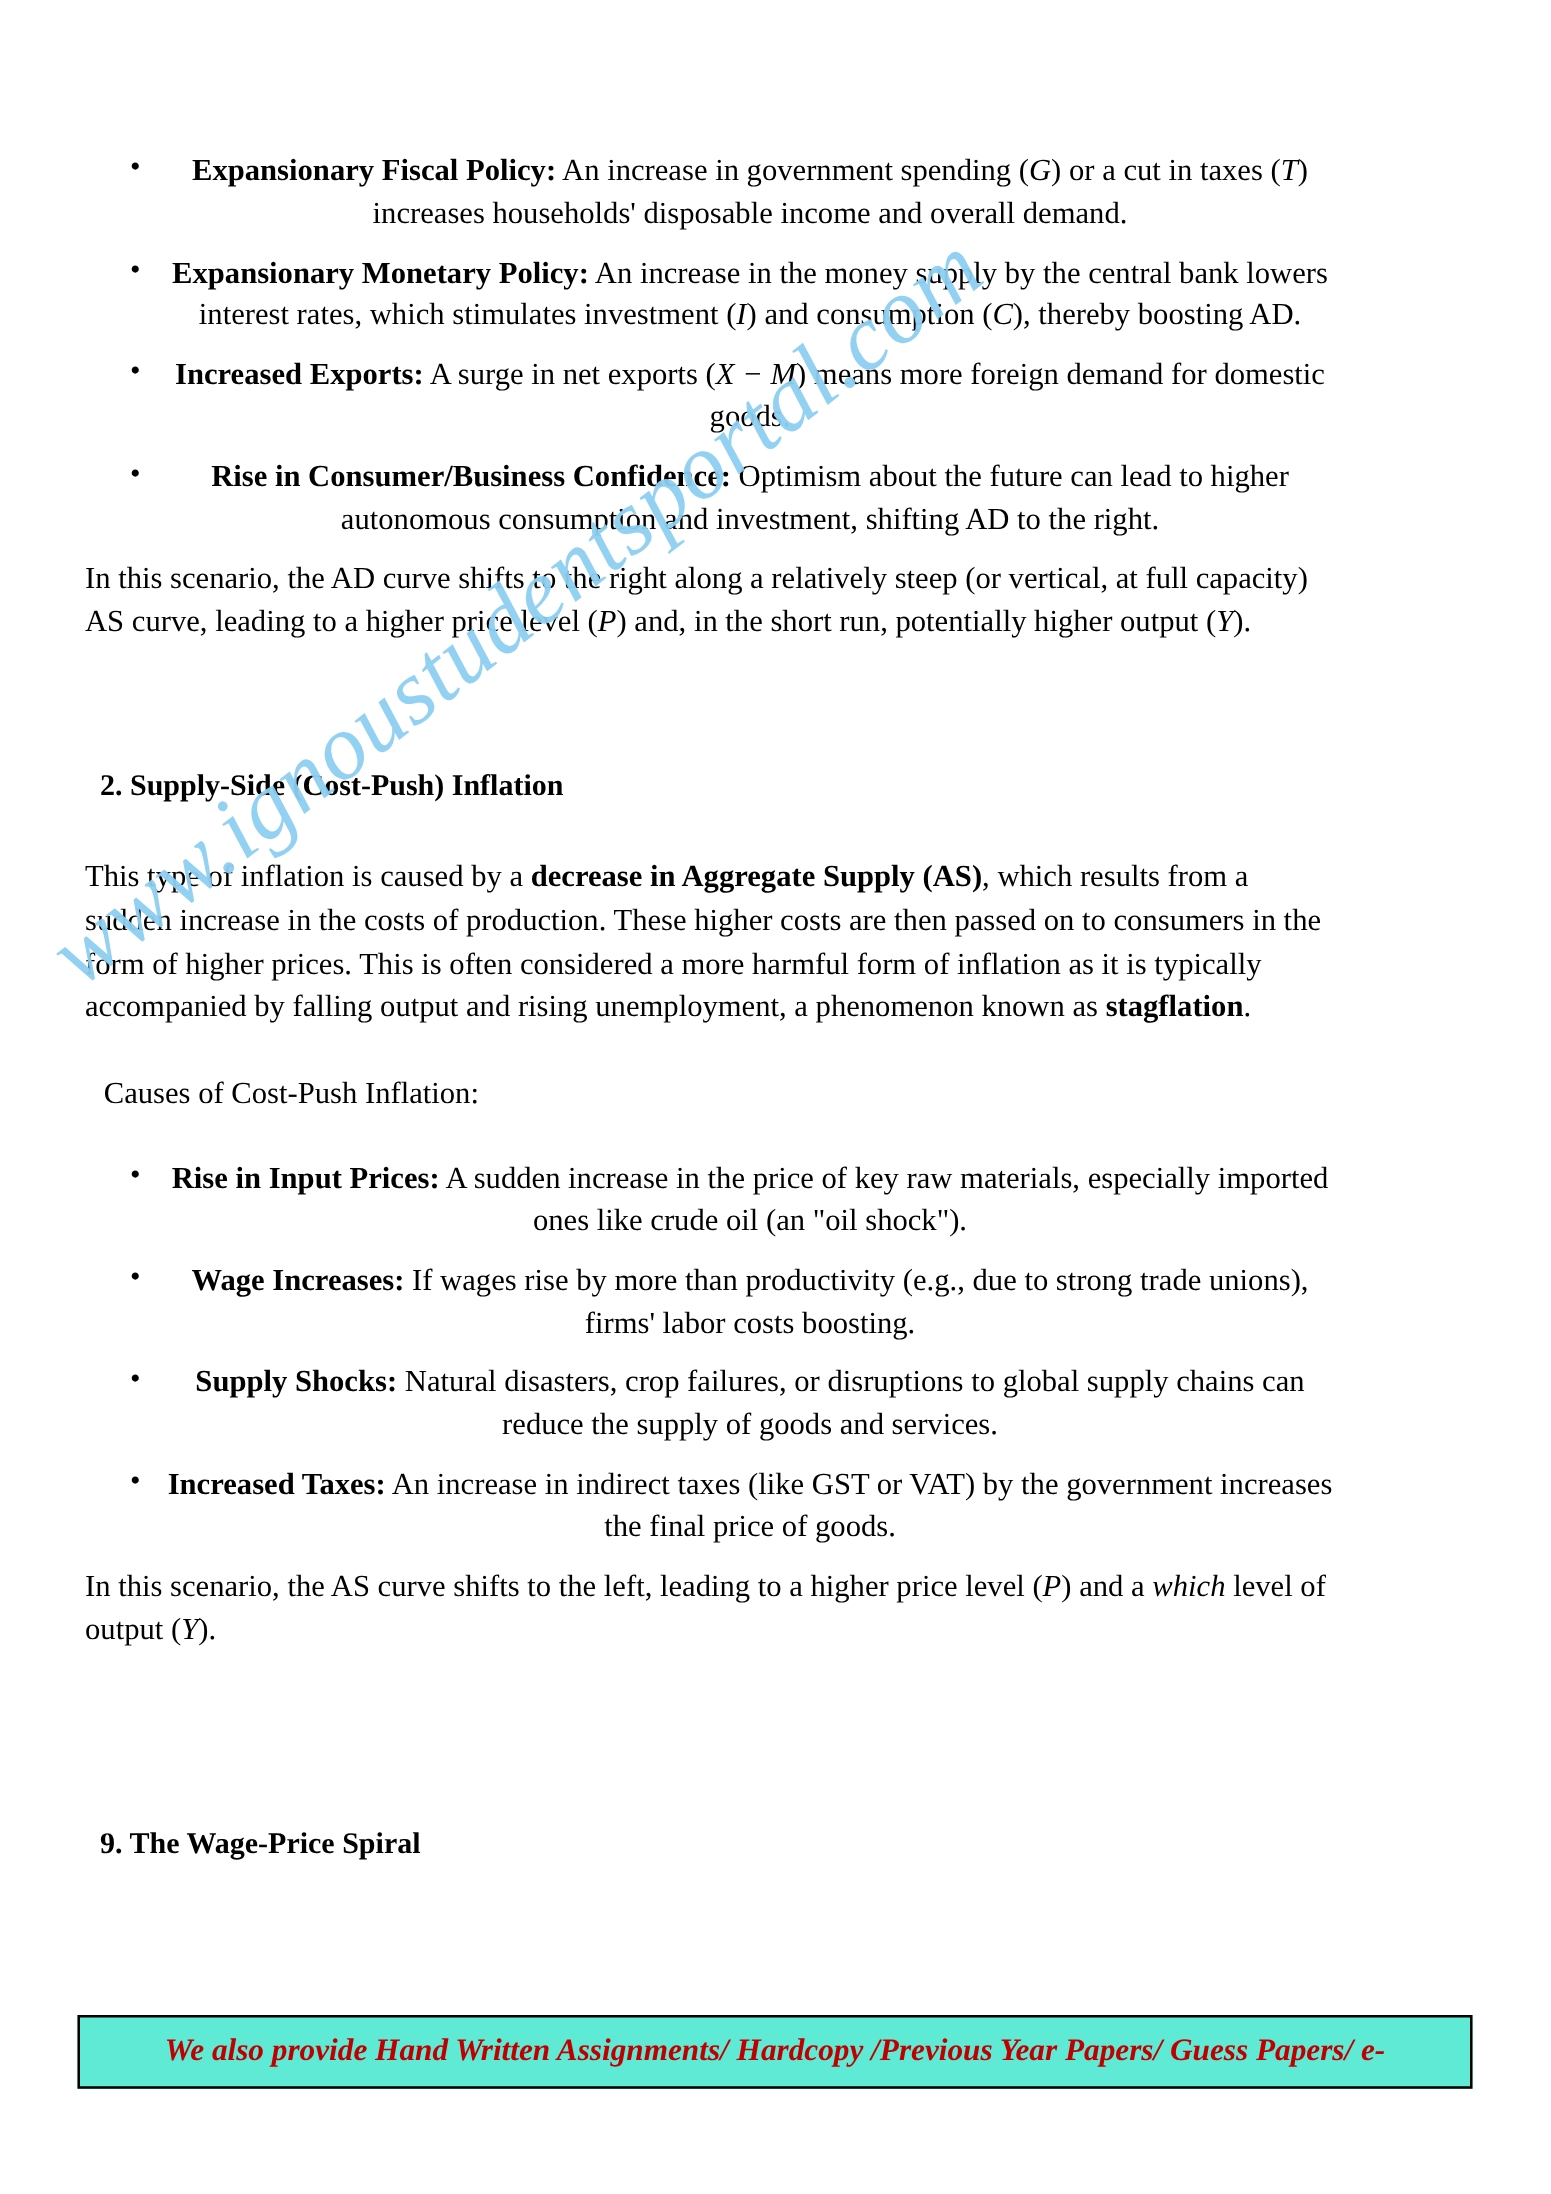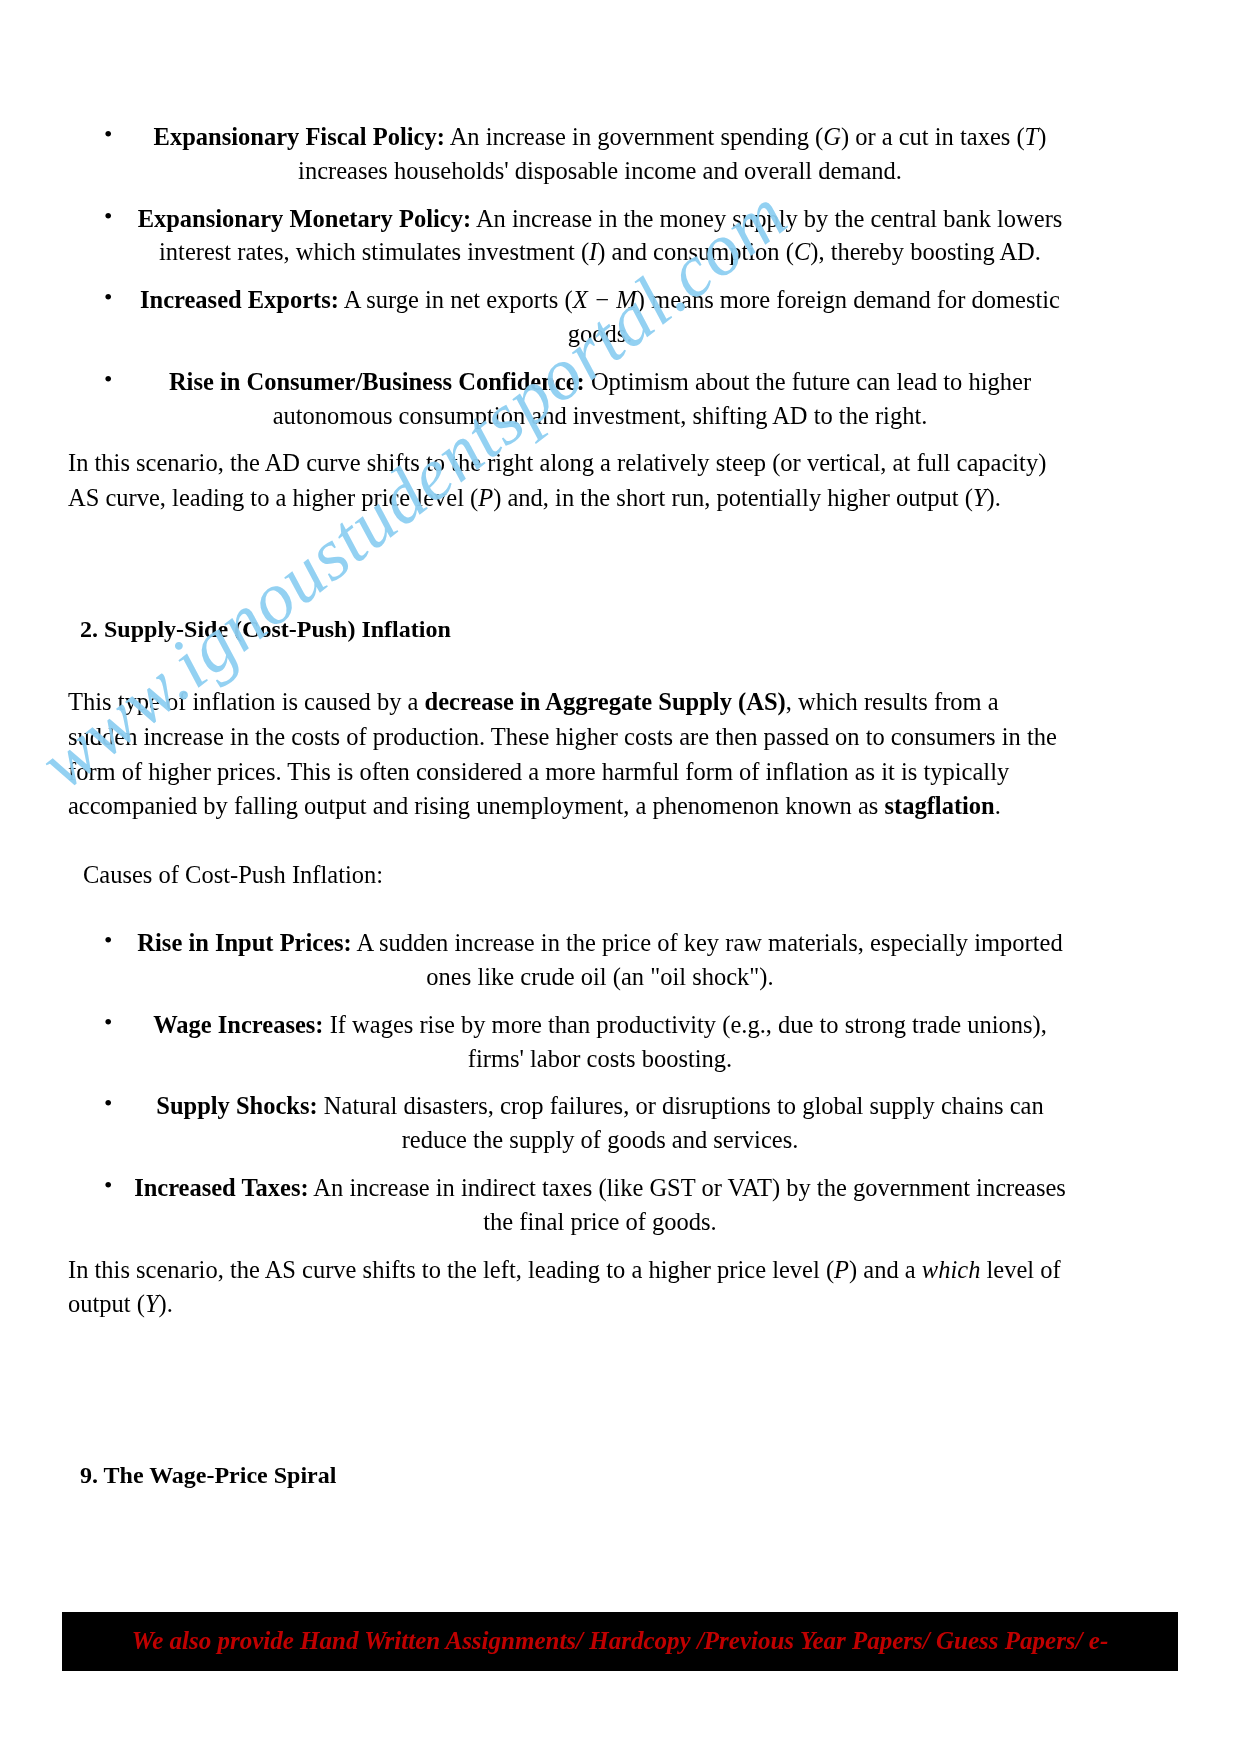--- a/index.html
+++ b/index.html
@@ -99,21 +99,21 @@
     white-space: nowrap;
     opacity: 0.95;
   }
 
   
   .footer-banner {
     position: absolute;
     left: 62px;
     top: 1612px;
     width: 1116px;
-    background: #000000;
+    background: #5eead4;
     border: 2px solid #000000;
     box-sizing: border-box;
     padding: 10px 14px 12px 14px;
     text-align: center;
     z-index: 10;
   }
   .footer-banner .line {
     font-family: "Liberation Serif", serif;
     font-style: italic;
     font-weight: bold;

